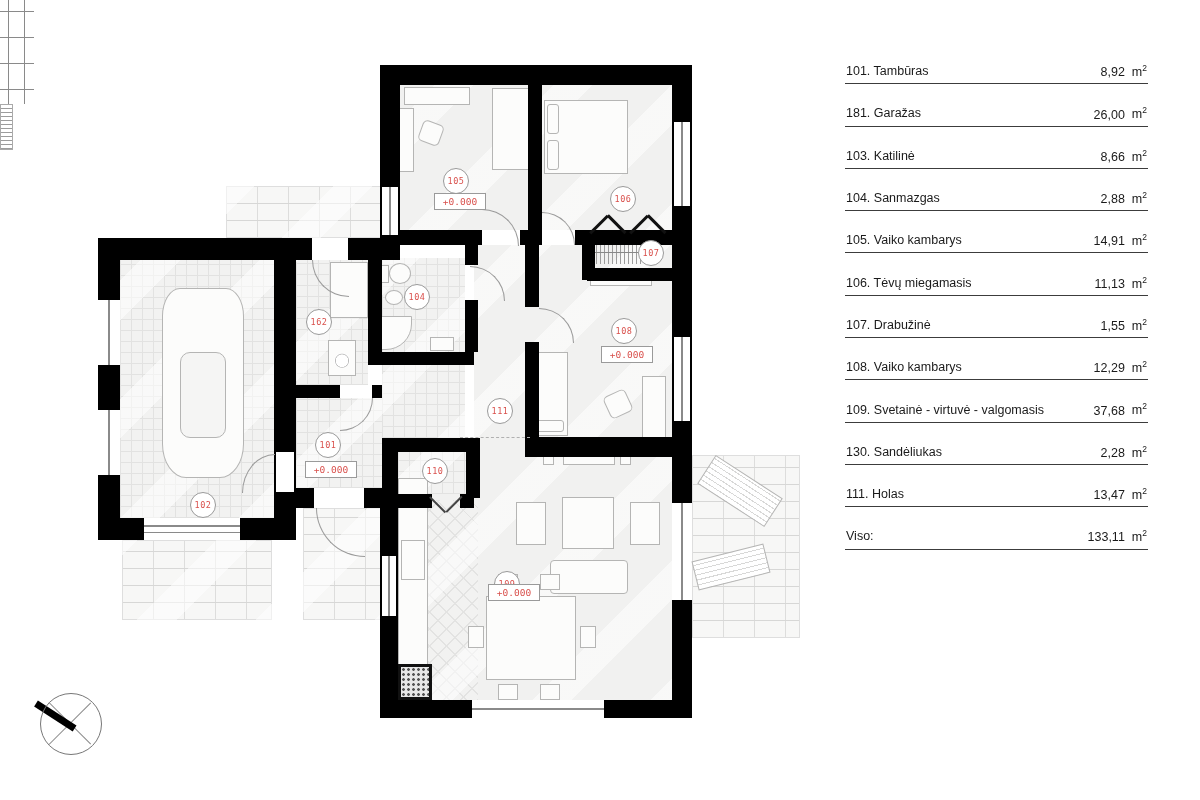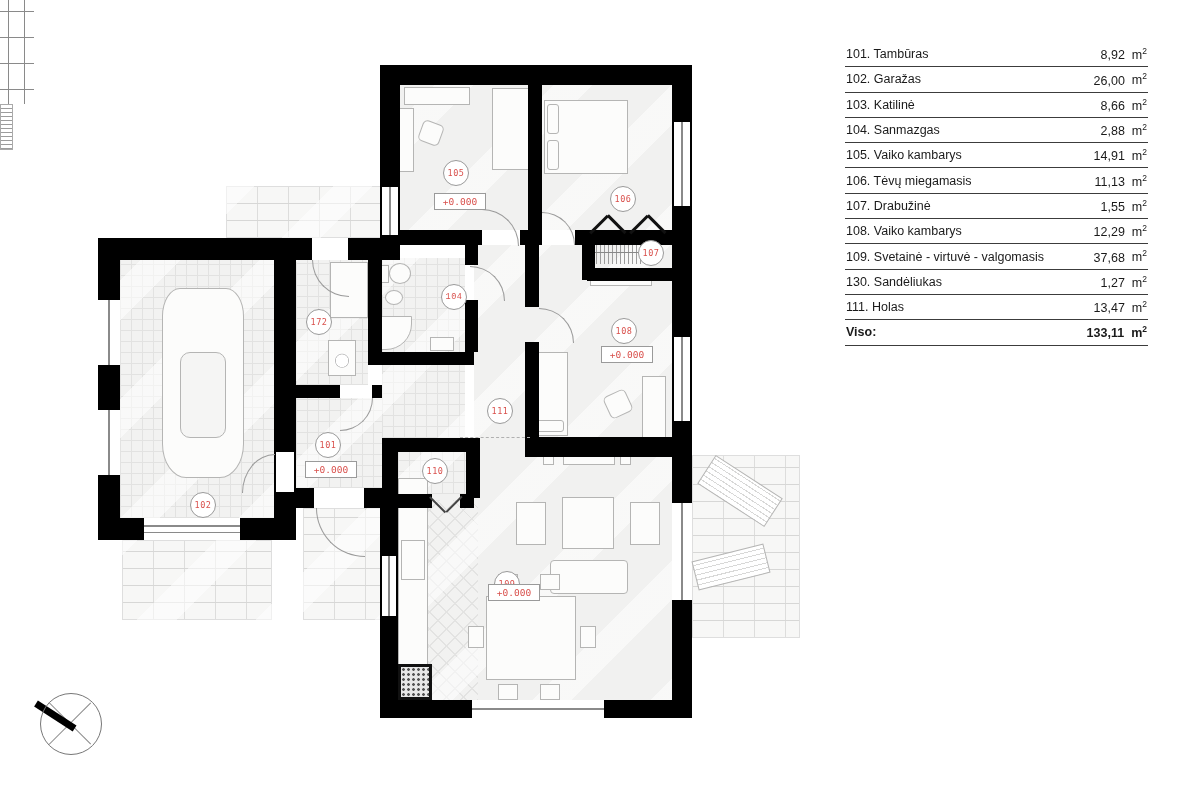--- a/index.html
+++ b/index.html
@@ -56,26 +56,26 @@
           display:flex;align-items:center;justify-content:center;font-size:8.5px;letter-spacing:.5px;
           font-family:"DejaVu Sans Mono", monospace;}
   .elev{position:absolute;height:15px;min-width:44px;border:1px solid #9a9a9a;background:#fff;
         display:flex;align-items:center;justify-content:center;font-size:9.5px;
         font-family:"DejaVu Sans Mono", monospace;padding:0 3px;}
   
   .compass-circle{position:absolute;width:60px;height:60px;border:1px solid #777;border-radius:50%;background:transparent;}
   
   .legend{position:absolute;left:845px;top:42px;width:303px;color:#1a1a1a;}
   .lrow{display:flex;justify-content:space-between;align-items:center;height:24.3px;
-        border-bottom:1px solid #3c3c3c;font-size:12.5px;padding:0 1px;}
+        border-bottom:1px solid #3c3c3c;font-size:12.5px;padding:0 1px;margin-top:17px;}
   .lrow .nm{white-space:nowrap;}
   .lrow .ar{display:flex;align-items:baseline;gap:7px;}
   .lrow .num{min-width:44px;text-align:right;}
   .lrow sup{font-size:8.5px;}
-  .lrow.total{font-weight:bold;}
+  .lrow.total{font-weight:normal;}
 </style>
 </head>
 <body>
 
 <div class="canvas">
   <div class="abs" id="plan" style="left:0;top:0;width:1200px;height:800px;">
       <div class="stone" style="left: 226px; top: 186px; width: 164px; height: 52px;"></div>
       <div class="stone" style="left: 122px; top: 540px; width: 150px; height: 80px;"></div>
       <div class="stone" style="left: 303px; top: 508px; width: 78px; height: 112px;"></div>
       <div class="stone" style="left: 692px; top: 455px; width: 108px; height: 183px;"></div>
@@ -221,23 +221,23 @@
       <div class="line" style="left: 430px; top: 496px; width: 22px; height: 1.5px; background: rgb(68, 68, 68); transform: rotate(45deg);"></div>
       <div class="line" style="left: 462px; top: 496px; width: 22px; height: 1.5px; background: rgb(68, 68, 68); transform: rotate(135deg);"></div>
       <div class="line" style="left: 49px; top: 702px; width: 59px; height: 1px; background: rgb(136, 136, 136); transform: rotate(45deg);"></div>
       <div class="line" style="left: 49px; top: 744px; width: 59px; height: 1px; background: rgb(136, 136, 136); transform: rotate(-45deg);"></div>
       <div class="line" style="left: 36px; top: 700px; width: 46px; height: 7px; background: rgb(0, 0, 0); transform: rotate(33deg);"></div>
       <div class="dash" style="left: 460px; top: 437px; width: 70px; height: 0px;"></div>
       <div class="compass-circle" style="left: 40px; top: 693px; width: 60px; height: 60px;"></div>
       <div class="rlabel" style="left: 315px; top: 432px; width: 24px; height: 24px; color: rgb(217, 80, 76);">101</div>
       <div class="elev" style="left: 305px; top: 461px; width: 44px; height: 15px; color: rgb(217, 80, 76);">+0.000</div>
       <div class="rlabel" style="left: 190px; top: 492px; width: 24px; height: 24px; color: rgb(217, 80, 76);">102</div>
-      <div class="rlabel" style="left: 306px; top: 309px; width: 24px; height: 24px; color: rgb(217, 80, 76);">172</div>
-      <div class="rlabel" style="left: 441px; top: 284px; width: 24px; height: 24px; color: rgb(217, 80, 76); font-family: Liberation Mono, monospace;">104</div>
-      <div class="rlabel" style="left: 443px; top: 160px; width: 24px; height: 24px; color: rgb(217, 80, 76);">105</div>
+      <div class="rlabel" style="left: 306px; top: 309px; width: 24px; height: 24px; color: rgb(217, 80, 76);">162</div>
+      <div class="rlabel" style="left: 404px; top: 284px; width: 24px; height: 24px; color: rgb(217, 80, 76);">104</div>
+      <div class="rlabel" style="left: 443px; top: 168px; width: 24px; height: 24px; color: rgb(217, 80, 76);">105</div>
       <div class="elev" style="left: 434px; top: 193px; width: 44px; height: 15px; color: rgb(217, 80, 76);">+0.000</div>
       <div class="rlabel" style="left: 610px; top: 186px; width: 24px; height: 24px; color: rgb(217, 80, 76);">106</div>
       <div class="rlabel" style="left: 638px; top: 240px; width: 24px; height: 24px; color: rgb(217, 80, 76);">107</div>
       <div class="rlabel" style="left: 611px; top: 318px; width: 24px; height: 24px; color: rgb(217, 80, 76);">108</div>
       <div class="elev" style="left: 601px; top: 346px; width: 44px; height: 15px; color: rgb(217, 80, 76);">+0.000</div>
       <div class="rlabel" style="left: 494px; top: 558px; width: 24px; height: 24px; color: rgb(217, 80, 76); margin-top: 13px;">109</div>
       <div class="elev" style="left: 488px; top: 584px; width: 44px; height: 15px; color: rgb(217, 80, 76);">+0.000</div>
       <div class="rlabel" style="left: 422px; top: 458px; width: 24px; height: 24px; color: rgb(217, 80, 76);">110</div>
       <div class="rlabel" style="left: 487px; top: 398px; width: 24px; height: 24px; color: rgb(217, 80, 76);">111</div>
     </div>
@@ -245,21 +245,21 @@
   <div class="legend">
     <div>
         <div class="lrow">
           <span class="nm">101. Tambūras</span>
           <span class="ar">
             <span class="num">8,92</span>
             <span class="unit">m<sup>2</sup></span>
           </span>
         </div>
         <div class="lrow">
-          <span class="nm">102. Garažas</span>
+          <span class="nm">181. Garažas</span>
           <span class="ar">
             <span class="num">26,00</span>
             <span class="unit">m<sup>2</sup></span>
           </span>
         </div>
         <div class="lrow">
           <span class="nm">103. Katilinė</span>
           <span class="ar">
             <span class="num">8,66</span>
             <span class="unit">m<sup>2</sup></span>
@@ -303,21 +303,21 @@
         <div class="lrow">
           <span class="nm">109. Svetainė - virtuvė - valgomasis</span>
           <span class="ar">
             <span class="num">37,68</span>
             <span class="unit">m<sup>2</sup></span>
           </span>
         </div>
         <div class="lrow">
           <span class="nm">130. Sandėliukas</span>
           <span class="ar">
-            <span class="num">1,27</span>
+            <span class="num">2,28</span>
             <span class="unit">m<sup>2</sup></span>
           </span>
         </div>
         <div class="lrow">
           <span class="nm">111. Holas</span>
           <span class="ar">
             <span class="num">13,47</span>
             <span class="unit">m<sup>2</sup></span>
           </span>
         </div>

